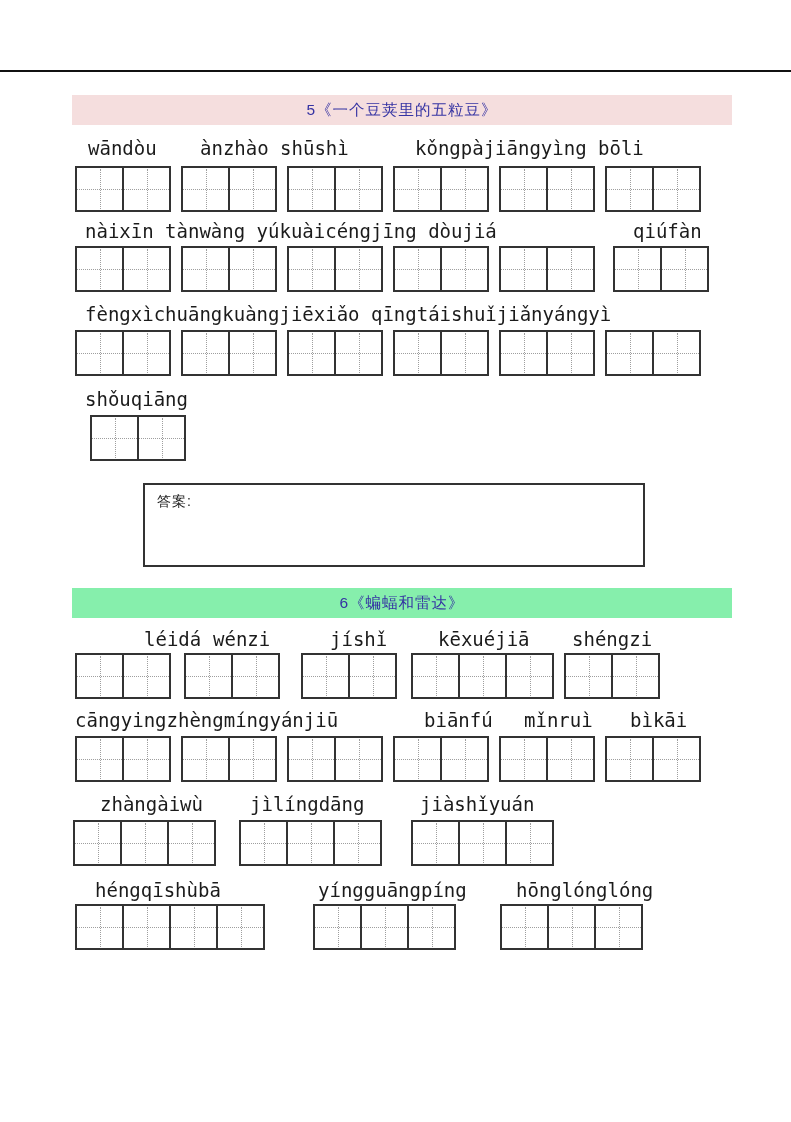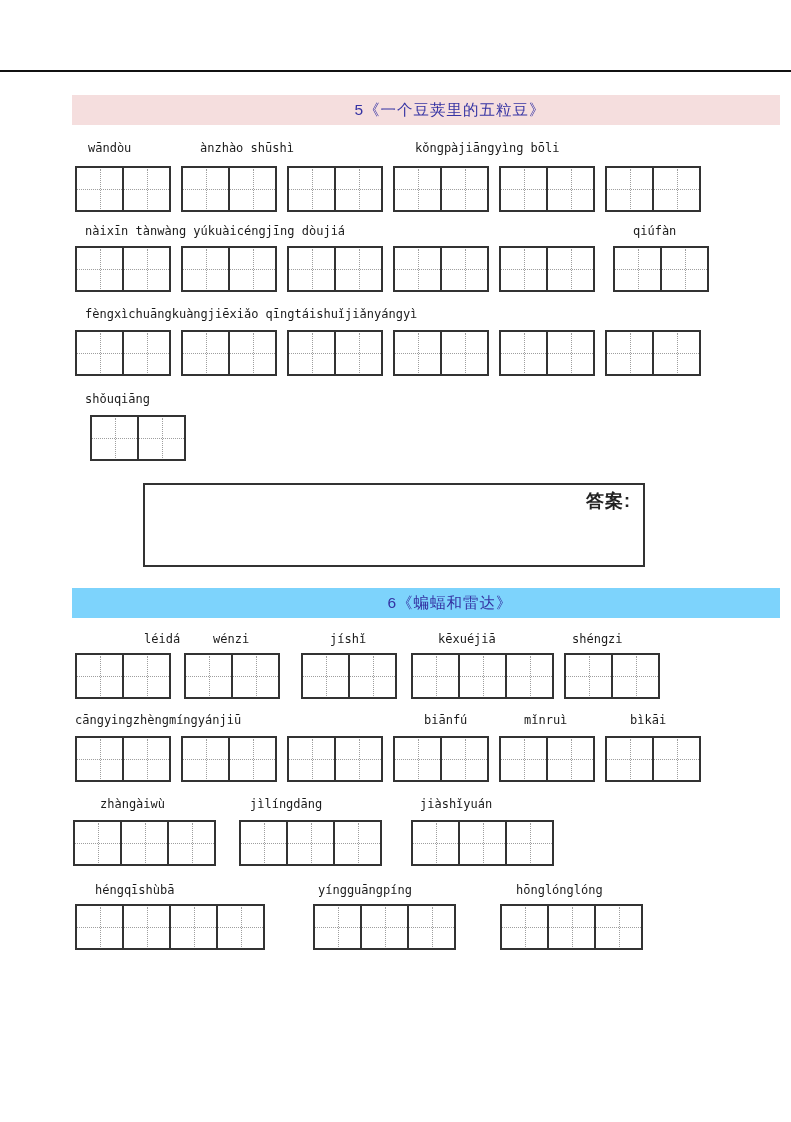--- a/index.html
+++ b/index.html
@@ -3,38 +3,38 @@
 <meta charset="utf-8">
 <style>
   html,body{margin:0;padding:0;background:#ffffff;}
   .page{
     position:relative;width:791px;height:1122px;background:#ffffff;overflow:hidden;
     font-family:"Liberation Sans",sans-serif;
   }
   .top-rule{position:absolute;left:0;top:70px;width:791px;height:2px;background:#111111;}
   .sec-header{
     position:absolute;text-align:center;font-size:15.5px;font-weight:400;
-    font-family:"Liberation Sans",sans-serif;letter-spacing:1px;padding-left:48px;
+    font-family:"Liberation Sans",sans-serif;letter-spacing:1px;
   }
   .pinyin{
-    position:absolute;font-family:"DejaVu Sans Mono",monospace;font-size:12px;
+    position:absolute;font-family:"DejaVu Sans Mono",monospace;font-size:19px;
     color:#1b1b1b;white-space:pre;line-height:20px;
   }
   .grid{
     position:absolute;display:flex;border:2px solid #333333;background:#ffffff;
   }
   .cell{position:relative;width:45px;height:42px;background:#ffffff;}
   .cell + .cell{border-left:2px solid #333333;}
   .cell .vd{position:absolute;left:50%;top:1px;bottom:1px;width:0;border-left:1px dotted #9e9e9e;}
   .cell .hd{position:absolute;top:50%;left:0;right:0;height:0;border-top:1px dotted #9e9e9e;}
   .answer-box{
     position:absolute;border:2px solid #333333;box-sizing:border-box;
     padding:6px 12px 6px 12px;background:#ffffff;
   }
-  .answer-label{font-size:18px;color:#222222;line-height:20px;font-weight:bold;letter-spacing:1px;text-align:right;}
+  .answer-label{font-size:14px;color:#222222;line-height:20px;font-weight:normal;letter-spacing:1px;}
   .answer-text{font-size:14px;color:#222222;line-height:22px;letter-spacing:2.5px;text-align:justify;margin-top:2px;}
   .footer{
     position:absolute;left:0;top:1066px;width:791px;text-align:center;
     font-size:18px;color:#9b9b9b;letter-spacing:0.5px;
   }
   .footer span{vertical-align:middle;}
 </style>
 </head>
 <body>
 
@@ -235,21 +235,21 @@
           <div class="hd"></div>
         </div>
         <div class="cell">
           <div class="vd"></div>
           <div class="hd"></div>
         </div>
       </div>
       <div class="answer-box" style="left: 143px; top: 483px; width: 502px; min-height: 84px;">
         <div class="answer-label">答案:</div>
       </div>
-      <div class="sec-header" style="left: 72px; top: 588px; width: 660px; height: 30px; line-height: 30px; background: #7dd3fc; color: rgb(53, 51, 163);">6《蝙蝠和雷达》</div>
+      <div class="sec-header" style="left: 72px; top: 588px; width: 660px; height: 30px; line-height: 30px; background: #86efac; color: rgb(53, 51, 163);">6《蝙蝠和雷达》</div>
       <div class="pinyin" style="left: 100px; top: 629px; margin-left: 44px;">léidá</div>
       <div class="pinyin" style="left: 213px; top: 629px;">wénzi</div>
       <div class="pinyin" style="left: 330px; top: 629px;">jíshǐ</div>
       <div class="pinyin" style="left: 438px; top: 629px;">kēxuéjiā</div>
       <div class="pinyin" style="left: 572px; top: 629px;">shéngzi</div>
       <div class="grid" style="left: 75px; top: 653px;">
         <div class="cell">
           <div class="vd"></div>
           <div class="hd"></div>
         </div>

